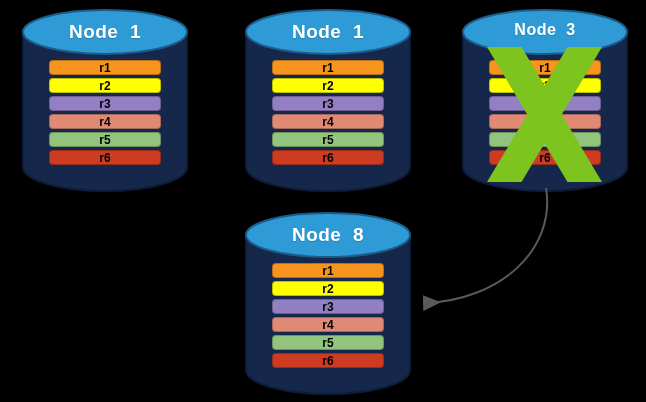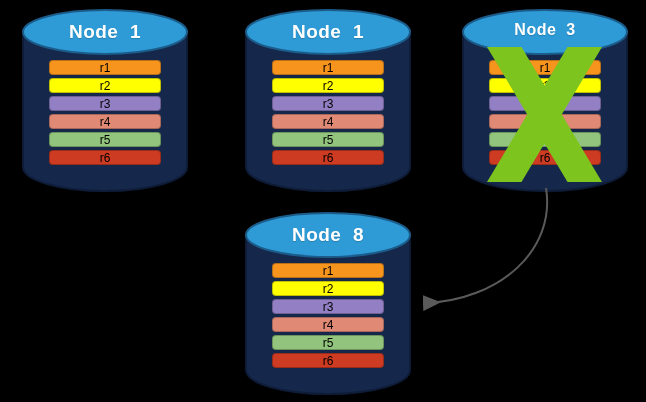--- a/index.html
+++ b/index.html
@@ -49,21 +49,21 @@
     left: 0;
     width: 100%;
     display: flex;
     flex-direction: column;
   }
   .row-bar {
     box-sizing: border-box;
     border-radius: 4px;
     text-align: center;
     color: #000000;
-    font-weight: normal;
+    font-weight: bold;
     line-height: 1;
     display: flex;
     align-items: center;
     justify-content: center;
     margin: 0 auto;
     border: 1px solid rgba(0,0,0,0.25);
   }
 
   
   .x-mark {

